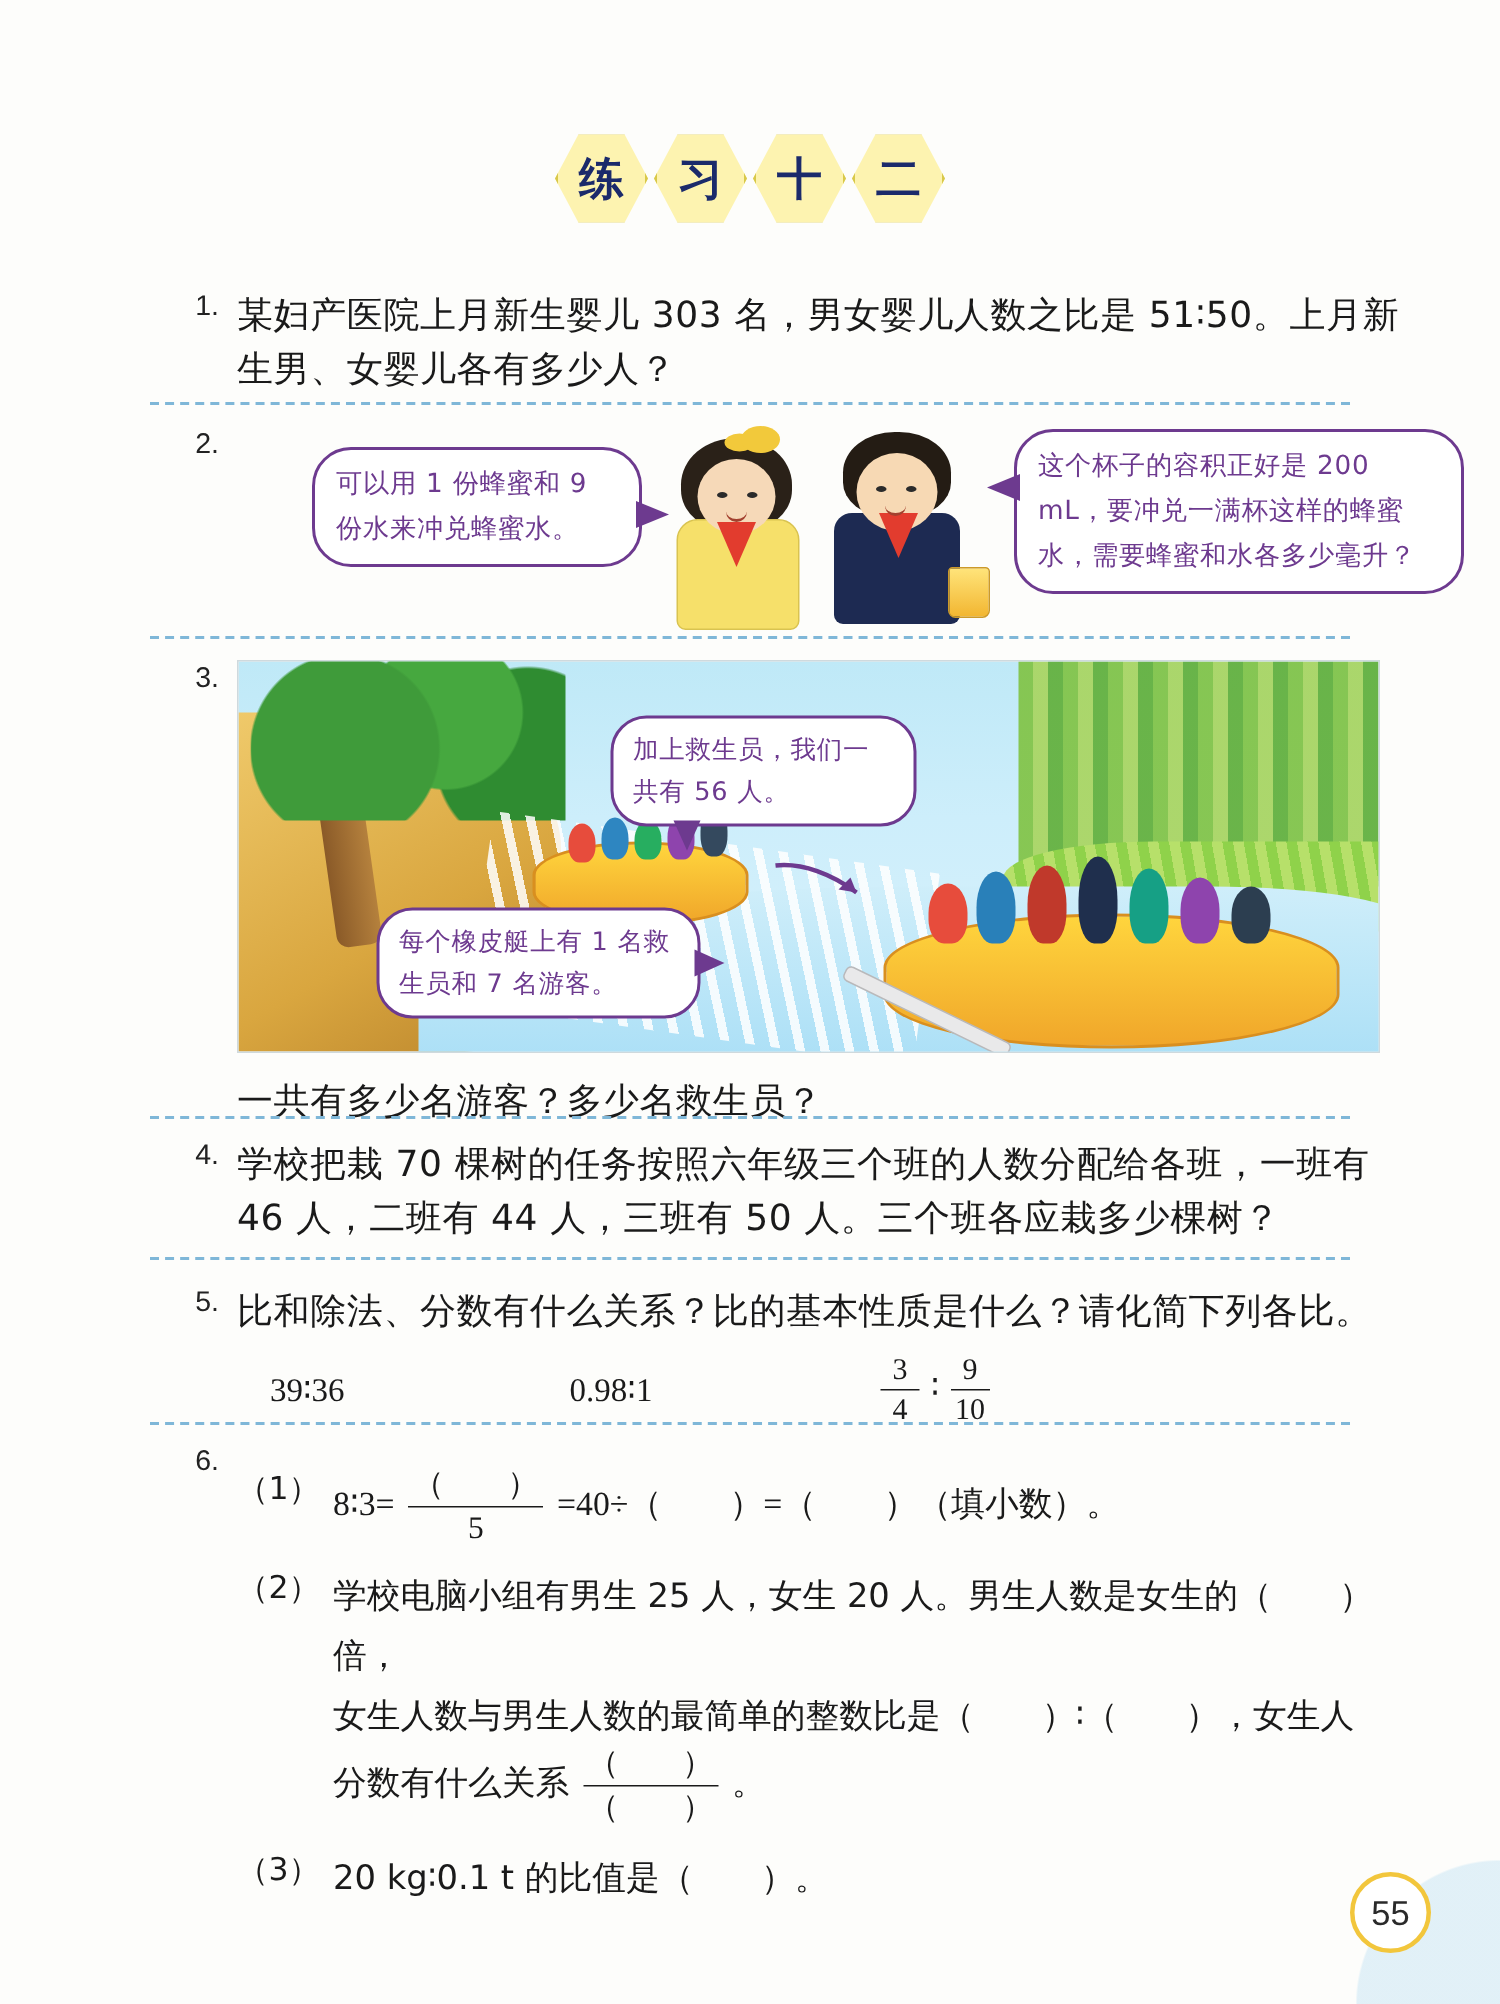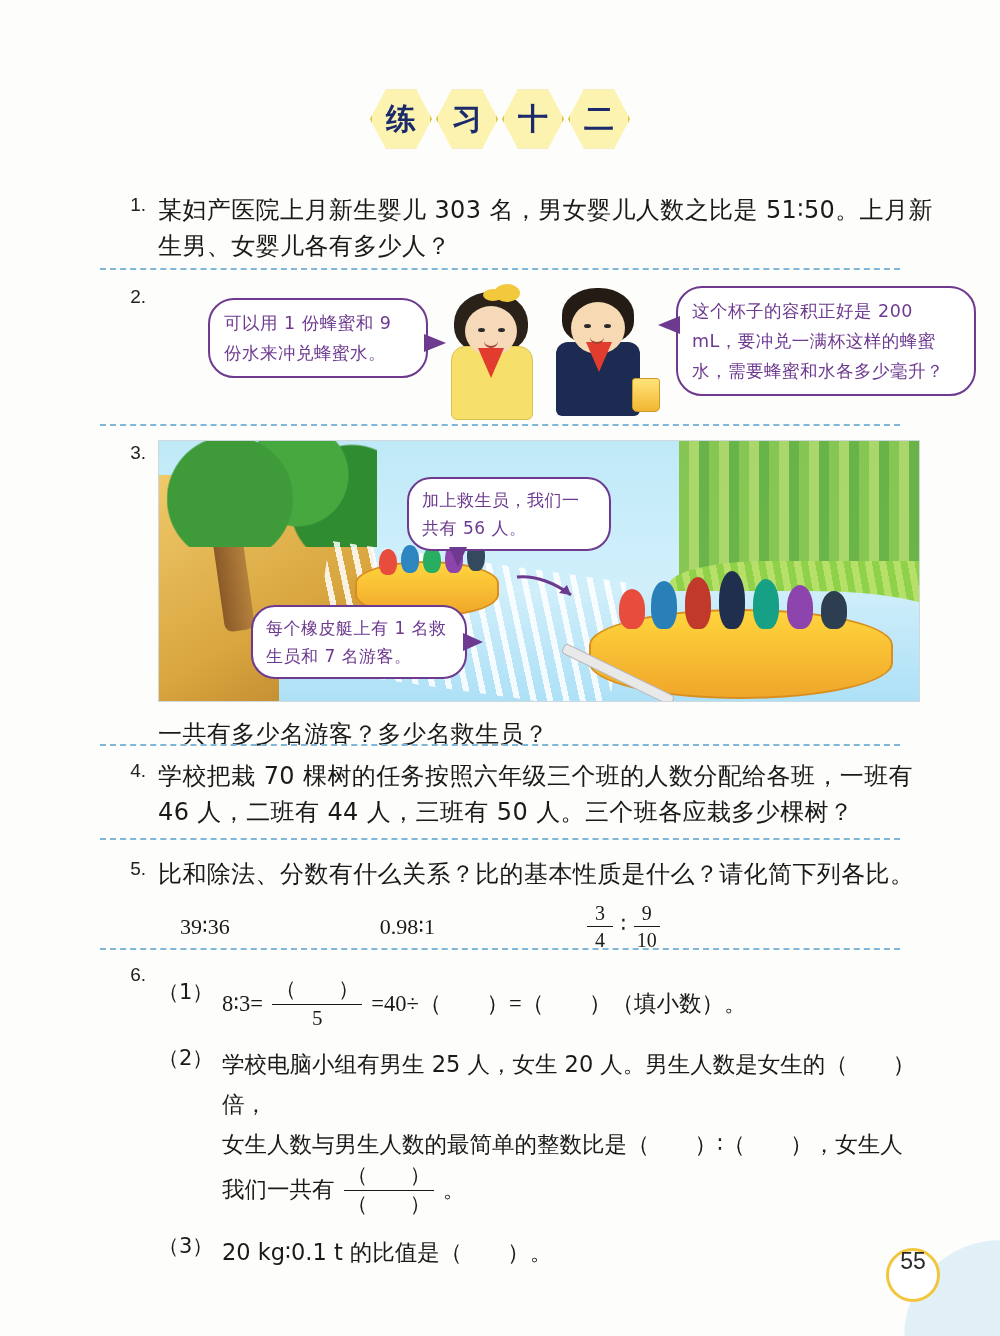--- a/index.html
+++ b/index.html
@@ -216,22 +216,22 @@
   .eq-row{display:flex;gap:150px;font-size:22px;font-family:"Liberation Serif",serif;
           align-items:center;margin-top:10px;padding-left:22px;}
 
   .sub{display:flex;margin-top:14px;}
   .sublab{width:64px;flex:none;font-size:21px;font-family:"DejaVu Sans",sans-serif;}
   .subbody{flex:1;font-size:22.5px;line-height:40px;font-family:"DejaVu Sans",sans-serif;}
   .inline-math{font-family:"Liberation Serif",serif;}
 
   
   .pagenum{
-    position:absolute;right:60px;bottom:34px;width:54px;height:54px;
-    display:flex;justify-content:center;
+    position:absolute;right:46px;bottom:34px;width:54px;height:54px;
+    display:flex;align-items:center;justify-content:center;
   }
   .pagenum .ring{
     position:absolute;inset:0;border-radius:50%;
     background:#fff;border:3px solid #f2c63c;
   }
   .pagenum span{position:relative;z-index:2;font-family:"Liberation Sans",sans-serif;
                  font-size:23px;color:#2a2a2a;}
 
   .wm{
     position:absolute;left:50%;top:46%;transform:translate(-50%,-50%);
@@ -416,21 +416,21 @@
           <span class="inline-math">=40÷（　　）=（　　）（填小数）。</span>
         </div>
       </div>
 
       <div class="sub" style="margin-top:14px;">
         <div class="sublab">（2）</div>
         <div class="subbody">
           <div>学校电脑小组有男生 25 人，女生 20 人。男生人数是女生的（　　）倍，</div>
           <div>女生人数与男生人数的最简单的整数比是（　　）∶（　　），女生人</div>
           <div>
-            <span>我们一共有</span>
+            <span>分数有什么关系</span>
             <span class="frac fill-frac">
               <span class="n">（　　）</span>
               <span class="bar"></span>
               <span class="d">（　　）</span>
             </span>
             <span>。</span>
           </div>
         </div>
       </div>
 

